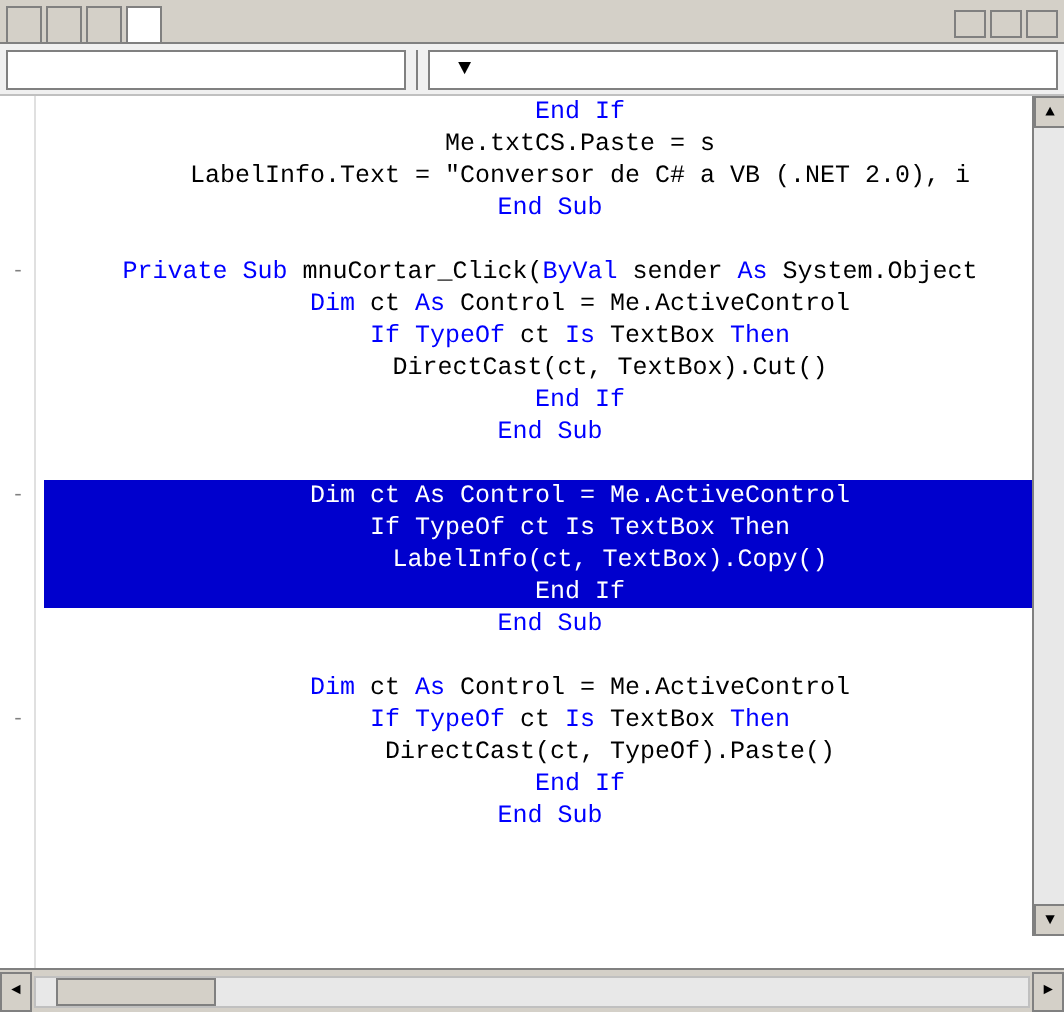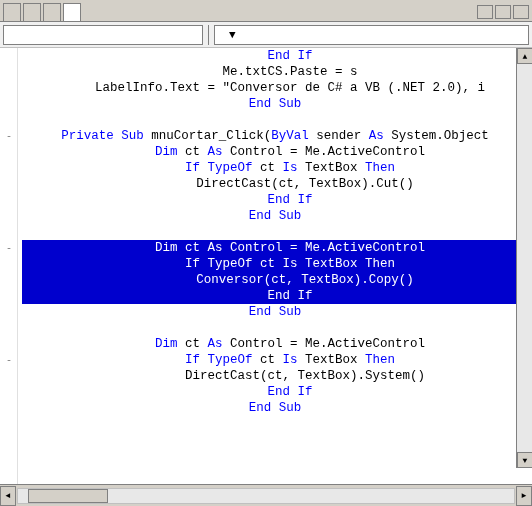--- a/index.html
+++ b/index.html
@@ -292,27 +292,27 @@
       <div class="code-line"></div>
       <div class="code-line"><span class="kw">Private Sub</span> mnuCortar_Click(<span class="kw">ByVal</span> sender <span class="kw">As</span> System.Object</div>
       <div class="code-line">    <span class="kw">Dim</span> ct <span class="kw">As</span> Control = Me.ActiveControl</div>
       <div class="code-line">    <span class="kw">If</span> <span class="kw">TypeOf</span> ct <span class="kw">Is</span> TextBox <span class="kw">Then</span></div>
       <div class="code-line">        DirectCast(ct, TextBox).Cut()</div>
       <div class="code-line">    <span class="kw">End <span class="kw">If</span></span></div>
       <div class="code-line"><span class="kw">End Sub</span></div>
       <div class="code-line"></div>
       <div class="code-line selected">    Dim ct As Control = Me.ActiveControl</div>
       <div class="code-line selected">    If TypeOf ct Is TextBox Then</div>
-      <div class="code-line selected">        Conversor(ct, TextBox).Copy()</div>
+      <div class="code-line selected">        LabelInfo(ct, TextBox).Copy()</div>
       <div class="code-line selected">    End If</div>
       <div class="code-line"><span class="kw">End Sub</span></div>
       <div class="code-line"></div>
       <div class="code-line">    <span class="kw">Dim</span> ct <span class="kw">As</span> Control = Me.ActiveControl</div>
       <div class="code-line">    <span class="kw">If</span> <span class="kw">TypeOf</span> ct <span class="kw">Is</span> TextBox <span class="kw">Then</span></div>
-      <div class="code-line">        DirectCast(ct, TextBox).System()</div>
+      <div class="code-line">        DirectCast(ct, TypeOf).Paste()</div>
       <div class="code-line">    <span class="kw">End <span class="kw">If</span></span></div>
       <div class="code-line"><span class="kw">End Sub</span></div>
     </div>
   <div class="scroll-right">
     <div class="scroll-btn">▲</div>
     <div class="scroll-track"></div>
     <div class="scroll-btn">▼</div>
   </div>
 </div>
 

